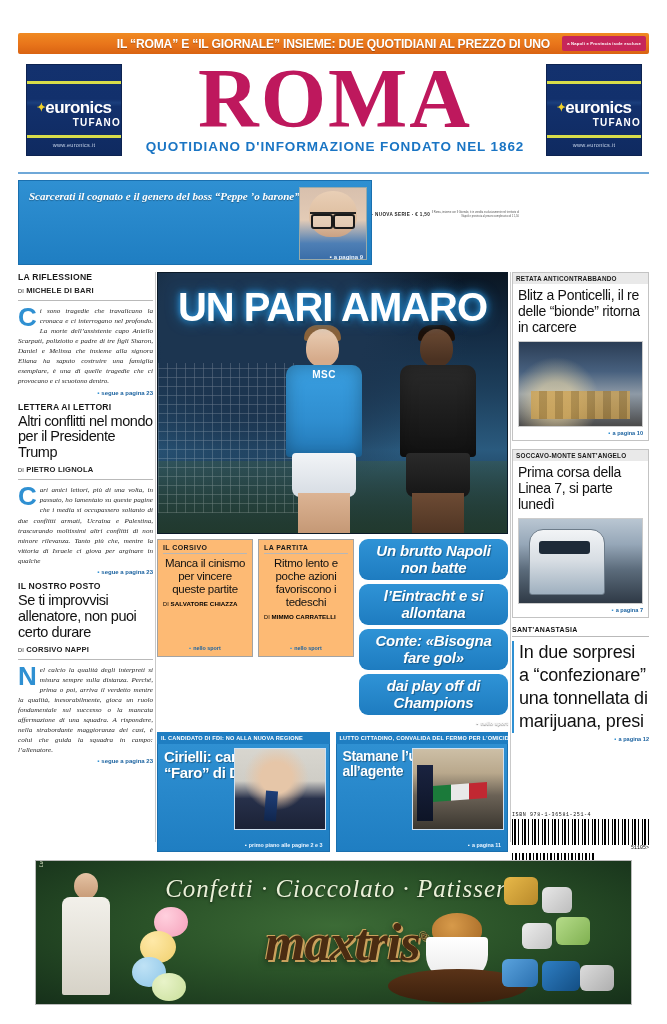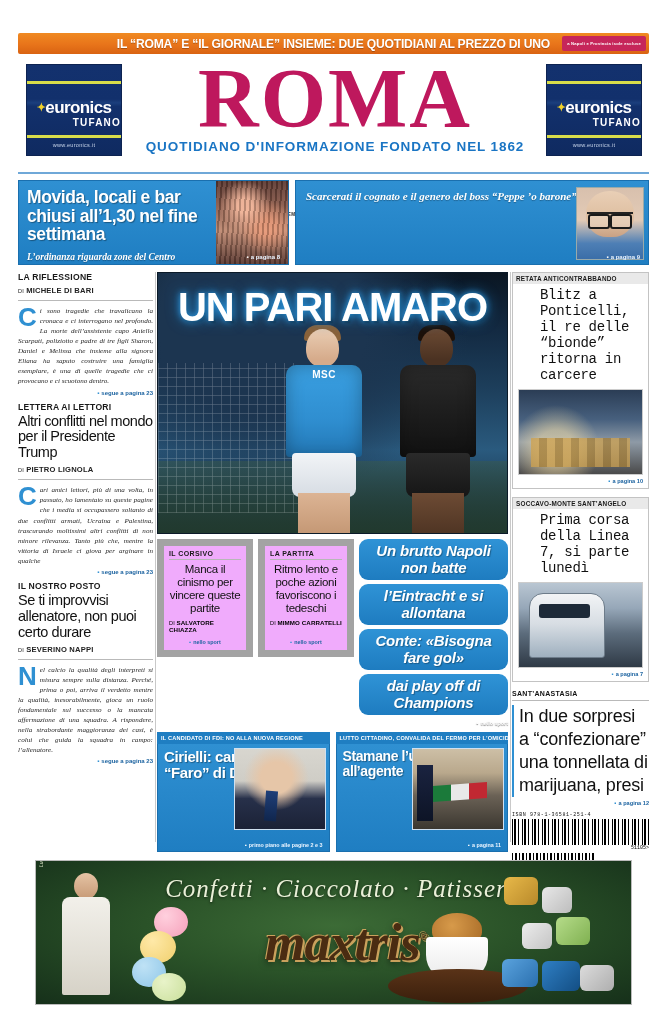--- a/index.html
+++ b/index.html
@@ -227,21 +227,21 @@
   .mp-title {
     position:absolute; left:0; top:12px; width:100%; text-align:center;
     font-family:"Liberation Sans Narrow","Liberation Sans",sans-serif;
     font-weight:bold; font-size:40px; letter-spacing:-1px; color:#ffffff;
     text-shadow: 0 0 6px #2fa0ea, 0 0 14px #1f7dc2, 2px 2px 2px rgba(0,0,0,.6);
   }
 
   
   .sub-row { display:flex; gap:5px; margin-top:5px; }
   .sub-box {
-    width:96px; border:7px solid #a3a3a3; background:#f0abfc; padding:4px 5px 3px;
+    width:96px; border:1px solid #a3a3a3; background:#fdba74; padding:4px 5px 3px;
     position:relative; height:118px;
   }
   .sub-box .kicker { font-size:7px; letter-spacing:.4px; }
   .sub-hr { height:1px; background:#b7b7b7; margin:2px 0 3px; }
   .sub-head {
     font-family:"Liberation Sans Narrow","Liberation Sans",sans-serif;
     font-size:11.5px; line-height:1.14; text-align:center; color:#111; letter-spacing:-0.3px;
   }
   .sub-by { font-size:5.6px; margin-top:4px; letter-spacing:.1px; }
   .sub-by b { font-size:6.2px; }
@@ -314,22 +314,22 @@
     background:linear-gradient(180deg,#1a2340,#0d1426);
   }
 
   
   .rc-block { border:1px solid #c3c3c3; padding:4px 5px 4px; background:#fff; }
   .rc-kick {
     background:#e9e9e9; font-size:6.4px; font-weight:bold; letter-spacing:.2px;
     padding:2px 3px; color:#1a1a1a; margin:-4px -5px 4px; white-space:nowrap; overflow:hidden;
   }
   .rc-head {
-    font-family:Liberation Mono, monospace;
-    font-size:14px; line-height:1.14; color:#111; letter-spacing:-0.3px;margin-left:22px;
+    font-family:Liberation Sans, sans-serif;
+    font-size:14px; line-height:1.14; color:#111; letter-spacing:-0.3px;
   }
   .rc-img { width:100%; height:86px; margin-top:5px; border:1px solid #ccc; position:relative; overflow:hidden; }
   .img-blitz {
     width:100%; height:100%;
     background:
       radial-gradient(circle at 30% 70%, rgba(255,230,170,.5) 0 18%, transparent 42%),
       linear-gradient(180deg,#2b3d55 0%, #47607e 35%, #8e9aa6 62%, #4a4a4a 100%);
   }
   .img-blitz::after{
     content:""; position:absolute; left:10%; bottom:8%; width:80%; height:34%;
@@ -464,26 +464,20 @@
     <div class="reg-left">Poste Italiane Spa - Spedizione in abbonamento postale D.L. 353/2003 conv. L. 46/2004 art. 1 comma 1 DCB Napoli</div>
     <div class="reg-right">Il Roma, insieme con Il Giornale, è in vendita esclusivamente nel territorio di Napoli e provincia al prezzo complessivo di € 1,50</div>
     <div class="dateline-row">
       <div class="dateline">MERCOLEDÌ 5 NOVEMBRE 2025 · ANNO CLXII N.303 · NUOVA SERIE · € 1,50</div>
     </div>
   </div>
   <div class="rule-blue"></div>
 
   <div class="teaser-row">
 
-    <div class="teaser a">
-      <div class="teaser-h">Movida, locali e bar chiusi all’1,30 nel fine settimana</div>
-      <div class="teaser-d">L’ordinanza riguarda zone del Centro</div>
-      <div class="photo-crowd"></div>
-      <div class="teaser-pg">a pagina 8</div>
-    </div>
 
     <div class="teaser b">
       <div class="teaser-d">Scarcerati il cognato e il genero del boss “Peppe ’o barone”</div>
       <div class="photo-man">
         <div class="head"></div>
         <div class="glasses"></div>
       </div>
       <div class="teaser-pg">a pagina 9</div>
     </div>
   </div>
@@ -506,21 +500,21 @@
       <div class="ed-head">Altri conflitti nel mondo per il Presidente Trump</div>
       <div class="byline"><i>DI</i> <b>PIETRO LIGNOLA</b></div>
       <div class="hr-thin"></div>
       <div class="body-txt"><span class="dropcap">C</span><span>ari amici lettori, più di una volta, in passato, ho lamentato su queste pagine che i media si occupassero soltanto di due conflitti armati, Ucraina e Palestina, trascurando moltissimi altri conflitti di non minore rilevanza. Tanto più che, mentre la vittoria di Israele ci giova per arginare in qualche</span></div>
       <div class="cont">segue a pagina 23</div>
     </div>
 
     <div style="margin-top:6px">
       <div class="kicker">IL NOSTRO POSTO</div>
       <div class="ed-head">Se ti improvvisi allenatore, non puoi certo durare</div>
-      <div class="byline"><i>DI</i> <b>SEVERINO NAPPI</b></div>
+      <div class="byline"><i>DI</i> <b>CORSIVO NAPPI</b></div>
       <div class="hr-thin"></div>
       <div class="body-txt"><span class="dropcap">N</span><span>el calcio la qualità degli interpreti si misura sempre sulla distanza. Perché, prima o poi, arriva il verdetto mentre la qualità, inesorabilmente, gioca un ruolo fondamentale sul successo o la mancata affermazione di una squadra. A rispondere, nella strabordante maggioranza dei casi, è colui che guida la squadra in campo: l’allenatore.</span></div>
       <div class="cont">segue a pagina 23</div>
     </div>
   </div>
 
   <div class="col-center">
 
     <div class="main-photo">
       <div class="mp-grass"></div>

